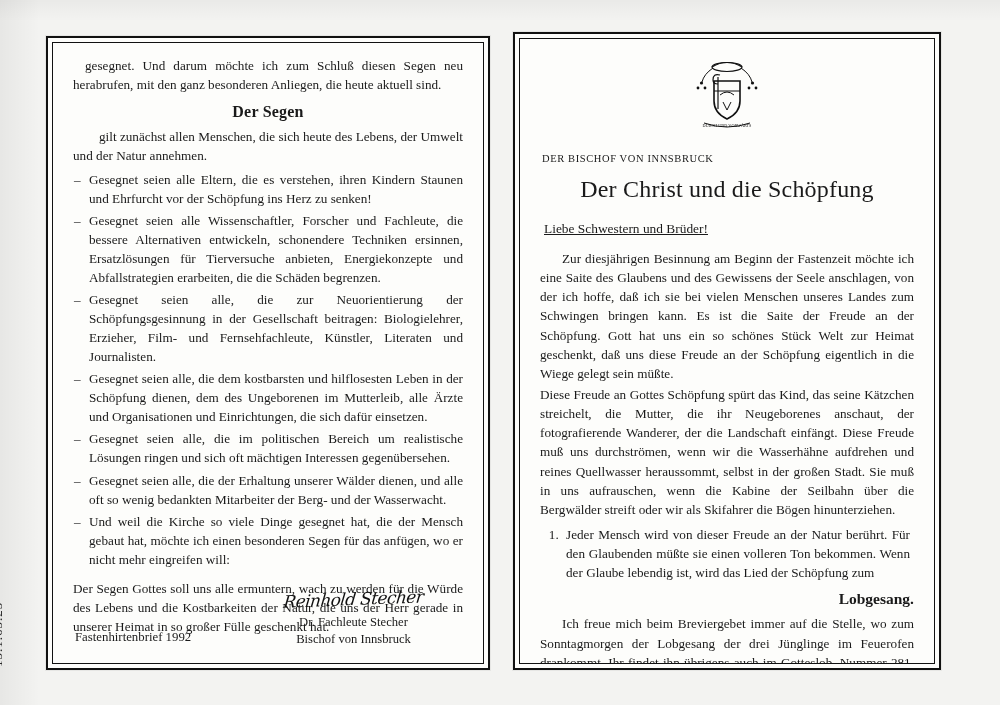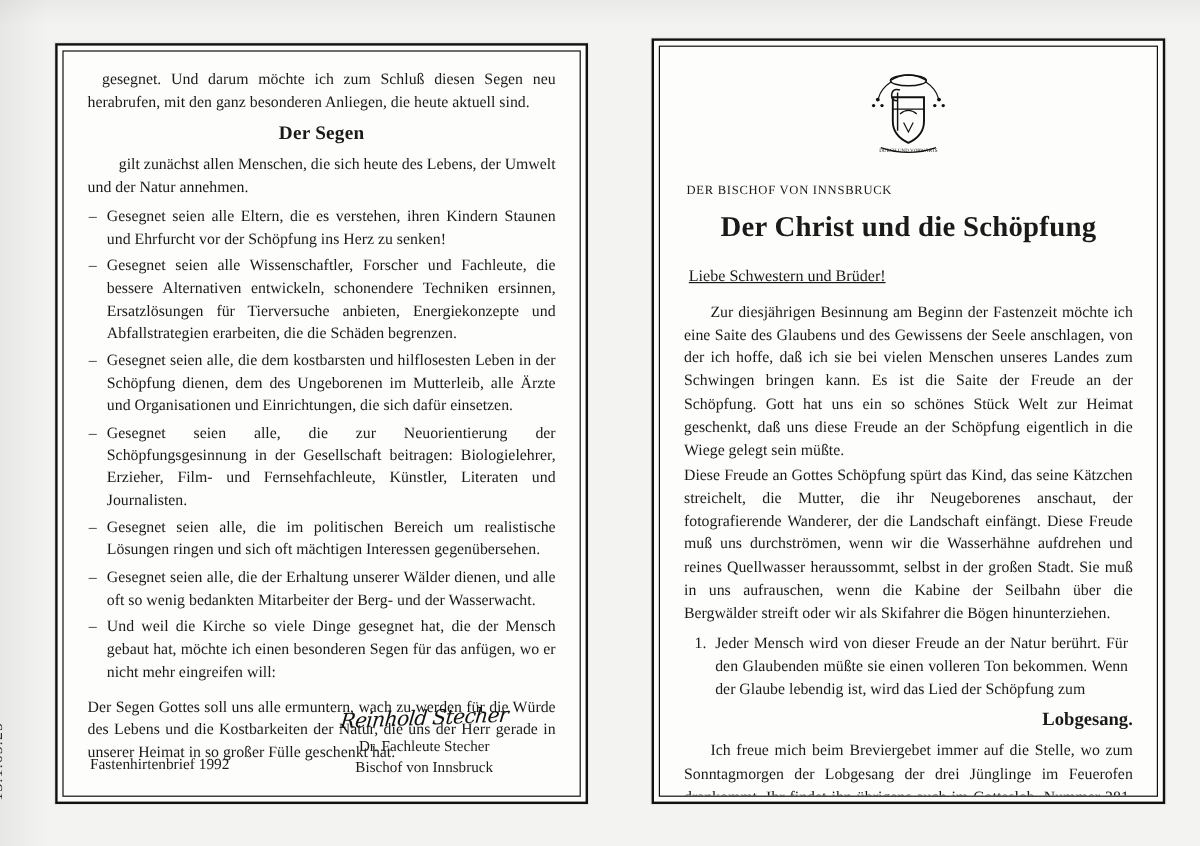--- a/index.html
+++ b/index.html
@@ -57,21 +57,21 @@
     box-sizing: border-box;
     overflow: hidden;
   }
   #page-left {
     left: 46px;
     top: 36px;
     width: 440px;
     height: 630px;
   }
   #page-right {
-    left: 543px;
+    left: 513px;
     top: 32px;
     width: 424px;
     height: 634px;
   }
 
   p, li {
     margin: 0;
     text-align: justify;
     hyphens: auto;
   }
@@ -160,21 +160,21 @@
   }
   .crest svg { display: inline-block; }
   .bishop-line {
     font-size: 10.5px;
     letter-spacing: 0.6px;
     margin: 0 0 12px 2px;
     text-align: left;
   }
   .title-main {
     text-align: center;
-    font-weight: bold;
+    font-weight: normal;
     font-size: 24px;
     margin: 0 0 18px 0;
     letter-spacing: 0.2px;
   }
   .salutation {
     font-size: 13.4px;
     margin: 0 0 12px 4px;
     text-align: left;
     text-decoration: underline;
   }
@@ -213,22 +213,22 @@
 
       <p class="lead-para">gesegnet. Und darum möchte ich zum Schluß diesen Segen neu herabrufen, mit den ganz besonderen Anliegen, die heute aktuell sind.</p>
 
       <h2 class="heading-center">Der Segen</h2>
 
       <p class="intro-para">gilt zunächst allen Menschen, die sich heute des Lebens, der Umwelt und der Natur annehmen.</p>
 
       <ul class="dash-list">
         <li>Gesegnet seien alle Eltern, die es verstehen, ihren Kindern Staunen und Ehrfurcht vor der Schöpfung ins Herz zu senken!</li>
         <li>Gesegnet seien alle Wissenschaftler, Forscher und Fachleute, die bessere Alternativen entwickeln, schonendere Techniken ersinnen, Ersatzlösungen für Tierversuche anbieten, Energiekonzepte und Abfallstrategien erarbeiten, die die Schäden begrenzen.</li>
+        <li>Gesegnet seien alle, die zur Neuorientierung der Schöpfungsgesinnung in der Gesellschaft beitragen: Biologielehrer, Erzieher, Film- und Fernsehfachleute, Künstler, Literaten und Journalisten.</li>
         <li>Gesegnet seien alle, die dem kostbarsten und hilflosesten Leben in der Schöpfung dienen, dem des Ungeborenen im Mutterleib, alle Ärzte und Organisationen und Einrichtungen, die sich dafür einsetzen.</li>
-        <li>Gesegnet seien alle, die zur Neuorientierung der Schöpfungsgesinnung in der Gesellschaft beitragen: Biologielehrer, Erzieher, Film- und Fernsehfachleute, Künstler, Literaten und Journalisten.</li>
         <li>Gesegnet seien alle, die im politischen Bereich um realistische Lösungen ringen und sich oft mächtigen Interessen gegenübersehen.</li>
         <li>Gesegnet seien alle, die der Erhaltung unserer Wälder dienen, und alle oft so wenig bedankten Mitarbeiter der Berg- und der Wasserwacht.</li>
         <li>Und weil die Kirche so viele Dinge gesegnet hat, die der Mensch gebaut hat, möchte ich einen besonderen Segen für das anfügen, wo er nicht mehr eingreifen will:</li>
       </ul>
 
       <p class="closing-para">Der Segen Gottes soll uns alle ermuntern, wach zu werden für die Würde des Lebens und die Kostbarkeiten der Natur, die uns der Herr gerade in unserer Heimat in so großer Fülle geschenkt hat.</p>
 
       <div class="signature-block">
         <div class="signature-script">Reinhold Stecher</div>
         <div>Dr. Fachleute Stecher</div>

